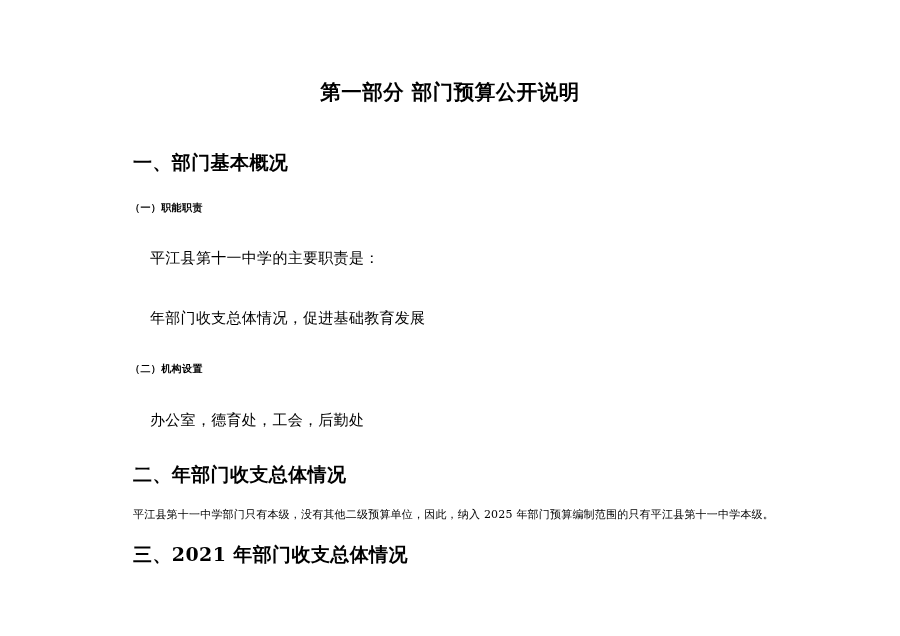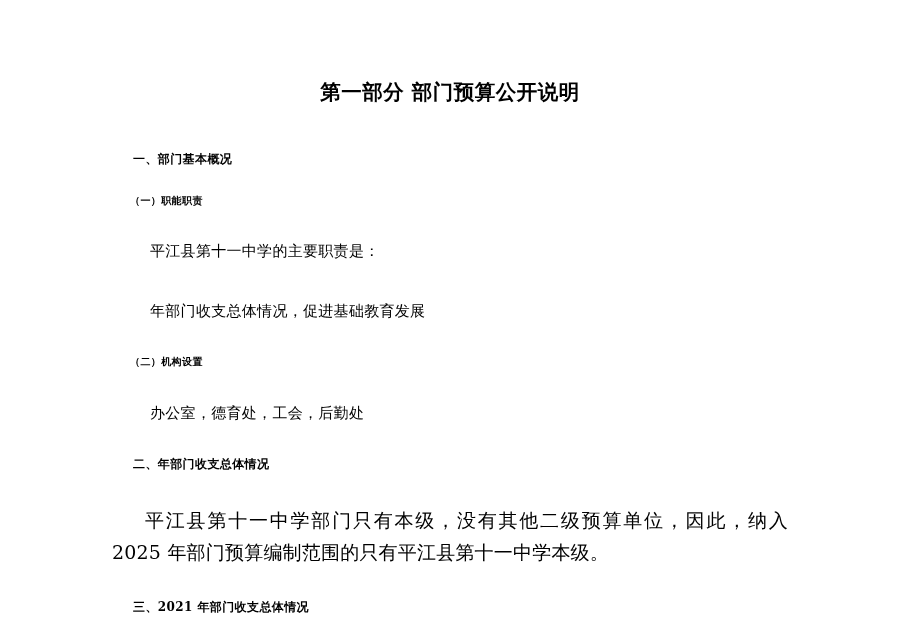--- a/index.html
+++ b/index.html
@@ -27,21 +27,21 @@
   .doc-title {
     margin: 0;
     padding-top: 78px;
     text-align: center;
     font-size: 20.5px;
     font-weight: bold;
     letter-spacing: 0.5px;
     line-height: 1.4;
   }
   .h-lvl1 {
-    font-size: 12px;
+    font-size: 19px;
     font-weight: bold;
     line-height: 1.0;
     margin: 0;
     padding-left: 33px;
     letter-spacing: 0.4px;
   }
   .h-lvl2 {
     font-size: 10px;
     font-weight: bold;
     line-height: 1.0;
@@ -50,23 +50,23 @@
     letter-spacing: 0.4px;
   }
   .para {
     font-size: 15px;
     line-height: 1.0;
     margin: 8px;
     padding-left: 42px;
     letter-spacing: 0.3px;
   }
   .para-indent {
-    font-size: 19px;
+    font-size: 11px;
     line-height: 1.72;
-    margin: 12px;
+    margin: 0;
     text-indent: 33px;
     text-align: justify;
     letter-spacing: 0.2px;
   }
   .sp-1 { height: 31px; }
   .sp-2 { height: 30px; }
   .sp-3 { height: 29px; }
   .sp-4 { height: 30px; }
   .sp-5 { height: 31px; }
   .sp-6 { height: 29px; }

